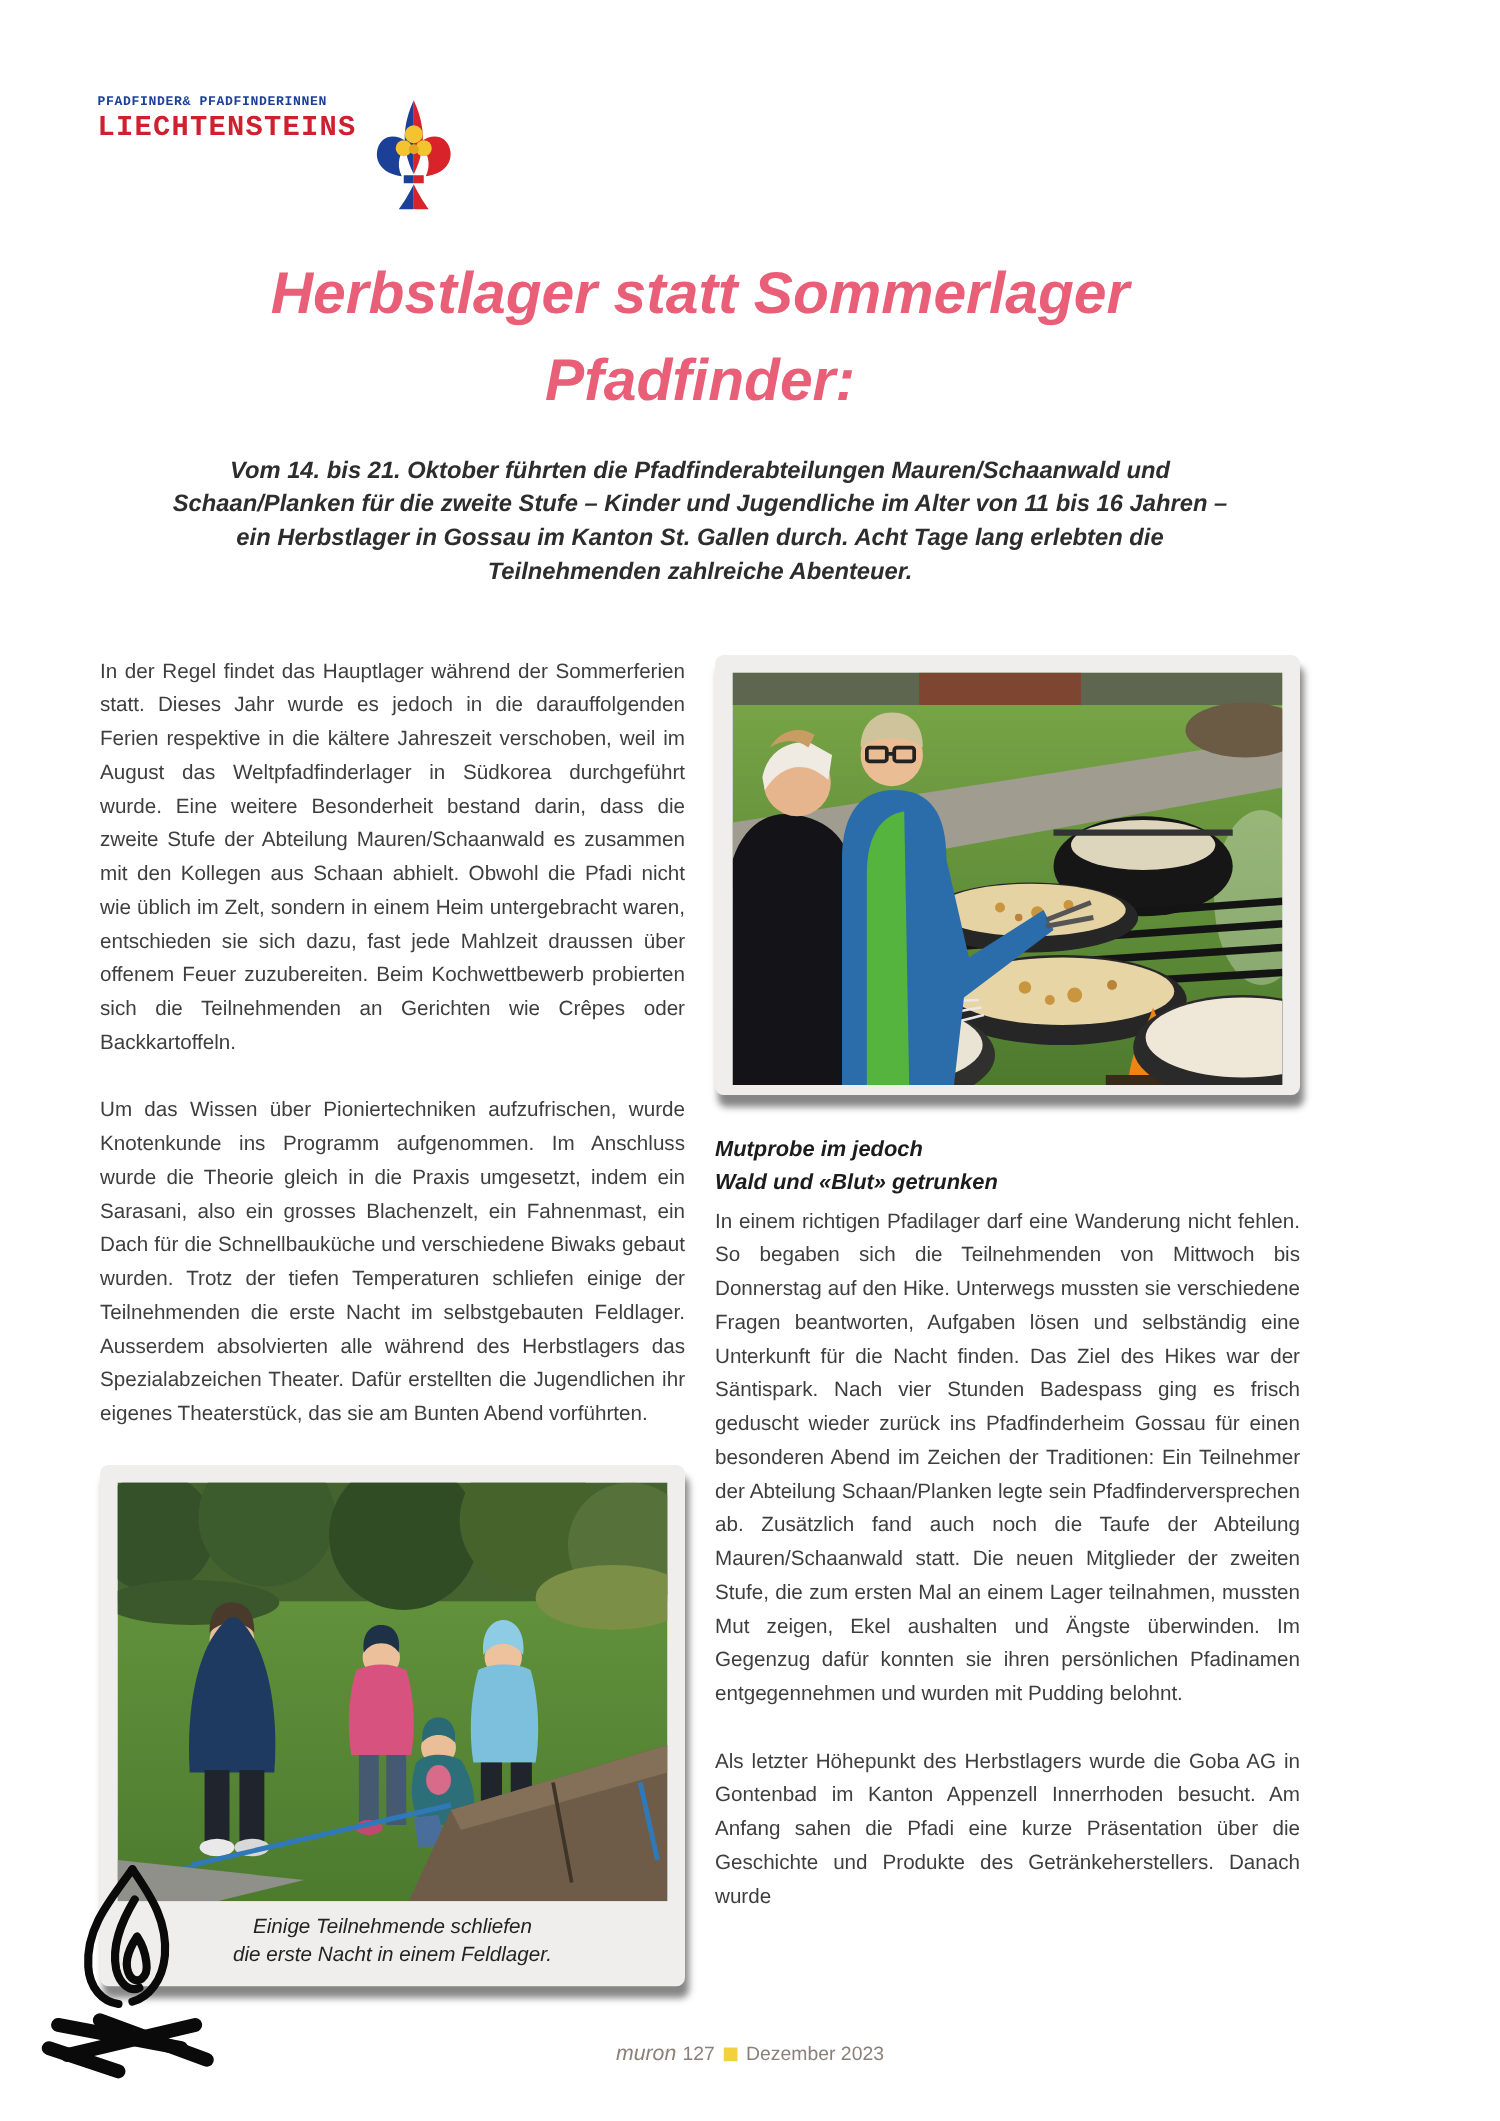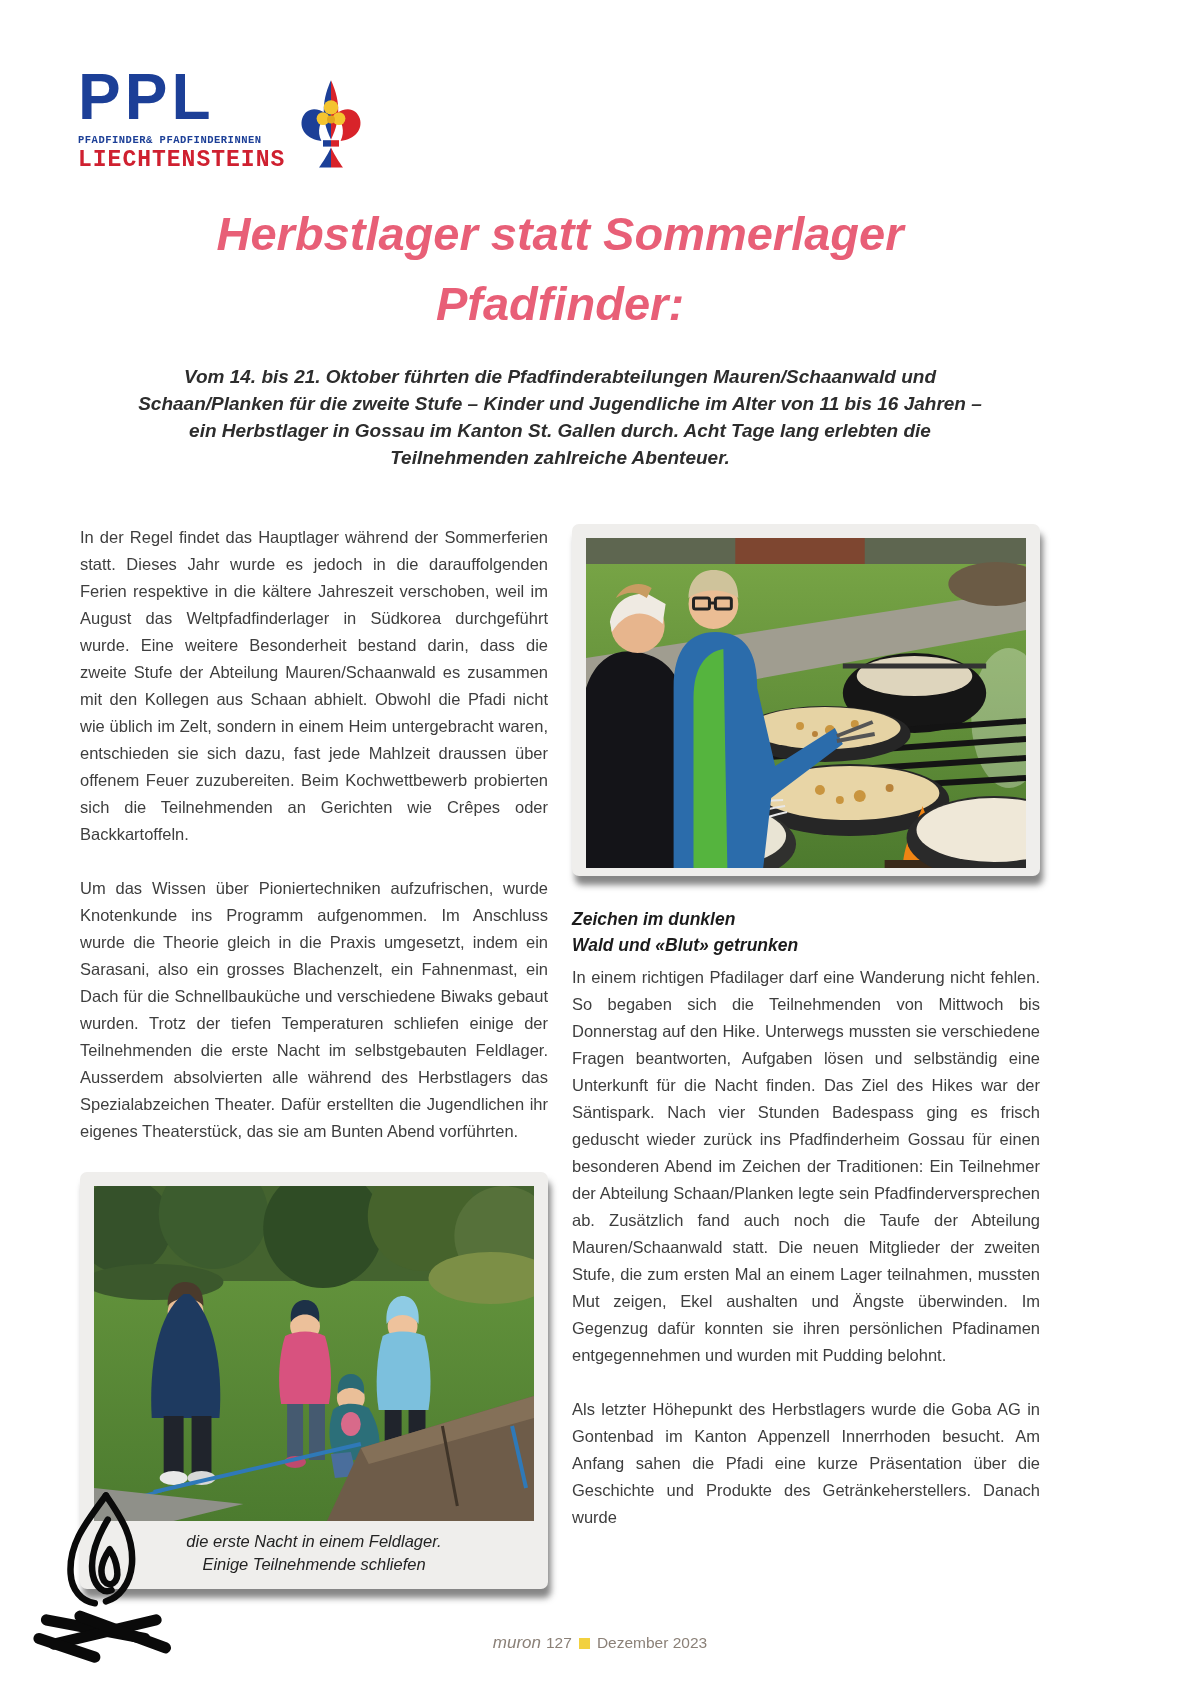--- a/index.html
+++ b/index.html
@@ -76,21 +76,20 @@
     vertical-align:-1px;
   }
 </style>
 </head>
 <body>
 
 <div class="page">
 
   <div class="logo">
     <div class="logo-text">
-      <span class="logo-acronym">PPL</span>
       <span class="logo-sub1">PFADFINDER&amp; PFADFINDERINNEN</span>
       <span class="logo-sub2">LIECHTENSTEINS</span>
     </div>
     <svg class="fleur" viewBox="0 0 80 120" aria-hidden="true">
       <path d="M40,4 C30,26 26,50 40,78 L40,4Z" fill="#1c3f97"></path>
       <path d="M40,4 C50,26 54,50 40,78 L40,4Z" fill="#d8232a"></path>
       <path d="M34,46 C20,36 8,40 4,52 C0,66 10,78 28,80 C22,68 26,56 34,46Z" fill="#1c3f97"></path>
       <path d="M46,46 C60,36 72,40 76,52 C80,66 70,78 52,80 C58,68 54,56 46,46Z" fill="#d8232a"></path>
       <rect x="30" y="79" width="10" height="8" fill="#1c3f97"></rect>
       <rect x="40" y="79" width="10" height="8" fill="#d8232a"></rect>
@@ -177,22 +176,22 @@
             <g>
               <polygon points="268,262 442,210 442,335 234,335" fill="#6e5c49"></polygon>
               <polygon points="268,262 442,210 442,232 276,278" fill="#847058"></polygon>
               <line x1="350" y1="240" x2="365" y2="320" stroke="#3f3428" stroke-width="3"></line>
               <line x1="420" y1="240" x2="434" y2="302" stroke="#2f79b8" stroke-width="4"></line>
             </g>
             <polygon points="0,302 150,318 80,335 0,335" fill="#8f9089"></polygon>
           </svg>
         </div>
         <figcaption class="caption">
+          <div>Einige Teilnehmende schliefen</div>
           <div>die erste Nacht in einem Feldlager.</div>
-          <div>Einige Teilnehmende schliefen</div>
         </figcaption>
       </figure>
     </div>
 
     <div class="col">
       <figure class="photo-card photo1">
         <div class="photo-frame">
           <svg viewBox="0 0 442 330" preserveAspectRatio="none" aria-hidden="true">
             <defs>
               <linearGradient id="grass1" x1="0" y1="0" x2="0" y2="1">
@@ -283,21 +282,21 @@
               <g stroke="#555555" stroke-width="4">
                 <line x1="252" y1="198" x2="288" y2="184"></line>
                 <line x1="252" y1="203" x2="290" y2="196"></line>
               </g>
             </g>
           </svg>
         </div>
       </figure>
 
       <h3 class="subhead">
-        <div>Zeichen im dunklen</div>
+        <div>Mutprobe im jedoch</div>
         <div>Wald und «Blut» getrunken</div>
       </h3>
       <p class="body-p">In einem richtigen Pfadilager darf eine Wanderung nicht fehlen. So begaben sich die Teilnehmenden von Mittwoch bis Donnerstag auf den Hike. Unterwegs mussten sie verschiedene Fragen beantworten, Aufgaben lösen und selbständig eine Unterkunft für die Nacht finden. Das Ziel des Hikes war der Säntispark. Nach vier Stunden Badespass ging es frisch geduscht wieder zurück ins Pfadfinderheim Gossau für einen besonderen Abend im Zeichen der Traditionen: Ein Teilnehmer der Abteilung Schaan/Planken legte sein Pfadfinderversprechen ab. Zusätzlich fand auch noch die Taufe der Abteilung Mauren/Schaanwald statt. Die neuen Mitglieder der zweiten Stufe, die zum ersten Mal an einem Lager teilnahmen, mussten Mut zeigen, Ekel aushalten und Ängste überwinden. Im Gegenzug dafür konnten sie ihren persönlichen Pfadinamen entgegennehmen und wurden mit Pudding belohnt.</p>
       <p class="body-p">Als letzter Höhepunkt des Herbstlagers wurde die Goba AG in Gontenbad im Kanton Appenzell Innerrhoden besucht. Am Anfang sahen die Pfadi eine kurze Präsentation über die Geschichte und Produkte des Getränkeherstellers. Danach wurde</p>
     </div>
   </div>
 
   <svg class="campfire" viewBox="0 0 170 195" aria-hidden="true">
     <g fill="none" stroke="#0a0a0a" stroke-width="7" stroke-linecap="round" stroke-linejoin="round">
       <path d="M86,14 C64,44 46,66 48,98 C49,116 60,128 74,130"></path>

